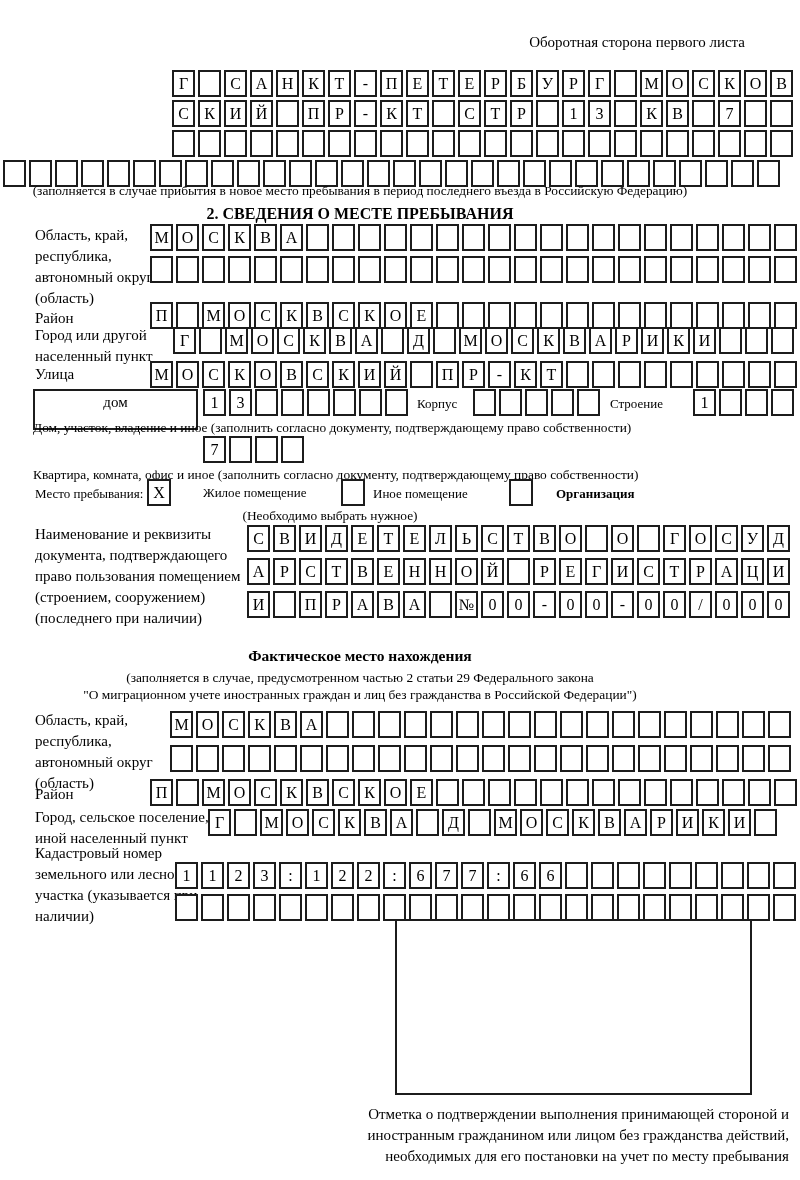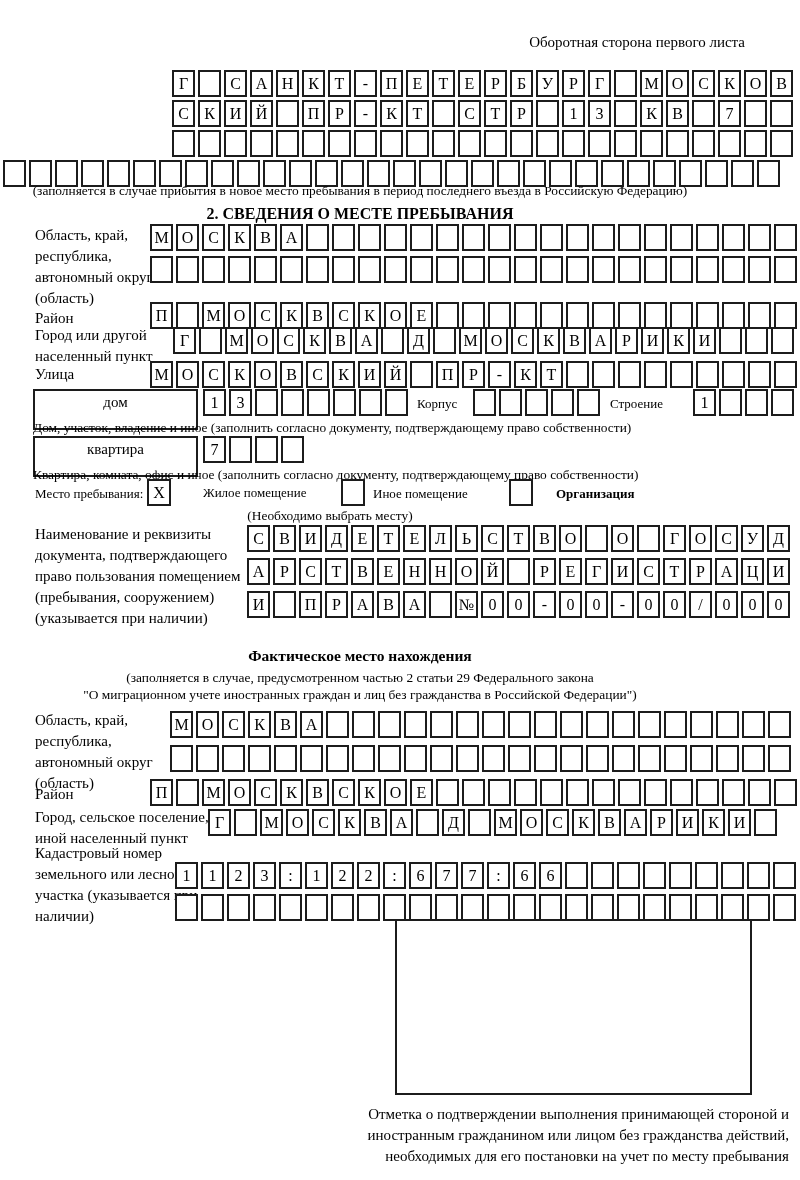--- a/index.html
+++ b/index.html
@@ -319,39 +319,38 @@
     </div>
   <div class="abs inline-label" style="left:610px; top:381px;">Строение</div>
   <div class="cellrow" style="left:693px; top:377px;">
       <span class="cell">1</span>
       <span class="cell"></span>
       <span class="cell"></span>
       <span class="cell"></span>
     </div>
   <div class="abs note" style="left:33px; top:407px; width:760px;">Дом, участок, владение и иное (заполнить согласно документу, подтверждающему право собственности)</div>
 
-  <div class="namebox" style="left:33px; top:424px;">квартира</div>
   <div class="cellrow" style="left:203px; top:424px;">
       <span class="cell">7</span>
       <span class="cell"></span>
       <span class="cell"></span>
       <span class="cell"></span>
     </div>
   <div class="abs note" style="left:33px; top:454px; width:760px;">Квартира, комната, офис и иное (заполнить согласно документу, подтверждающему право собственности)</div>
 
   <div class="abs inline-label" style="left:35px; top:471px;">Место пребывания:</div>
   <span class="checkcell" style="left:147px; top:467px;">X</span>
   <div class="abs inline-label" style="left:203px; top:470px;">Жилое помещение</div>
   <span class="checkcell" style="left:341px; top:467px;"></span>
   <div class="abs inline-label" style="left:373px; top:471px;">Иное помещение</div>
   <span class="checkcell" style="left:509px; top:467px;"></span>
   <div class="abs inline-label" style="left:556px; top:471px;font-weight:bold;">Организация</div>
-  <div class="abs note" style="left:150px; top:495px; width:360px; text-align:center;">(Необходимо выбрать месту)</div>
-
-  <div class="abs label" style="left:35px; top:512px; width:215px;">Наименование и реквизиты документа, подтверждающего право пользования помещением (пребывания, сооружением) (указывается при наличии)</div>
+  <div class="abs note" style="left:150px; top:495px; width:360px; text-align:center;">(Необходимо выбрать нужное)</div>
+
+  <div class="abs label" style="left:35px; top:512px; width:215px;">Наименование и реквизиты документа, подтверждающего право пользования помещением (строением, сооружением) (последнего при наличии)</div>
   <div class="cellrow" style="left:247px; top:513px;">
       <span class="cell">С</span>
       <span class="cell">В</span>
       <span class="cell">И</span>
       <span class="cell">Д</span>
       <span class="cell">Е</span>
       <span class="cell">Т</span>
       <span class="cell">Е</span>
       <span class="cell">Л</span>
       <span class="cell">Ь</span>

